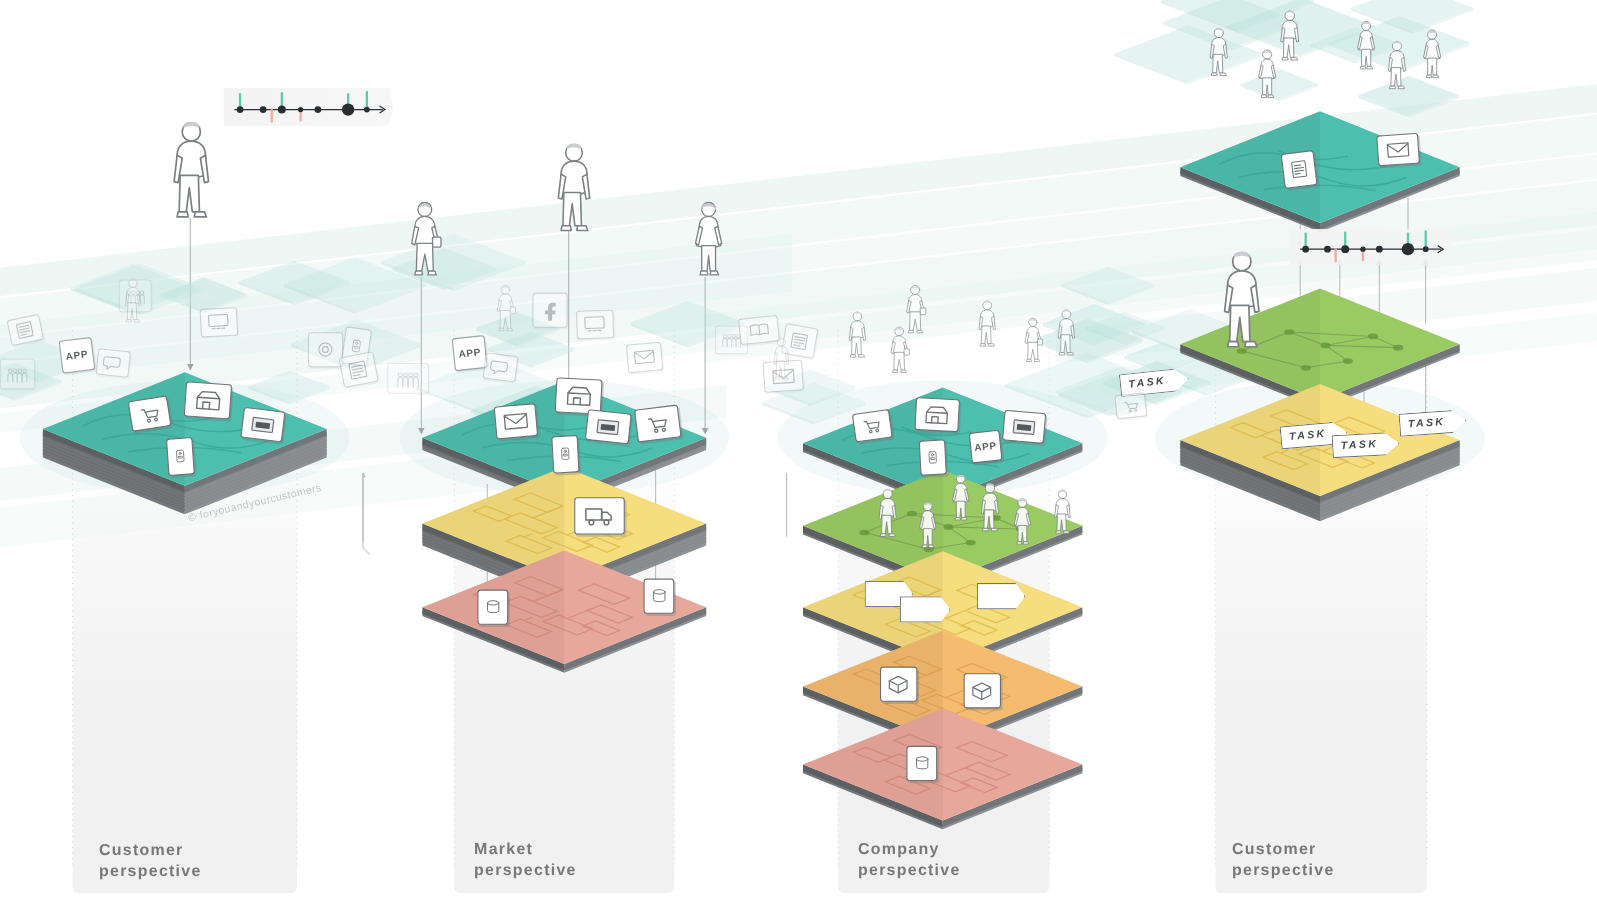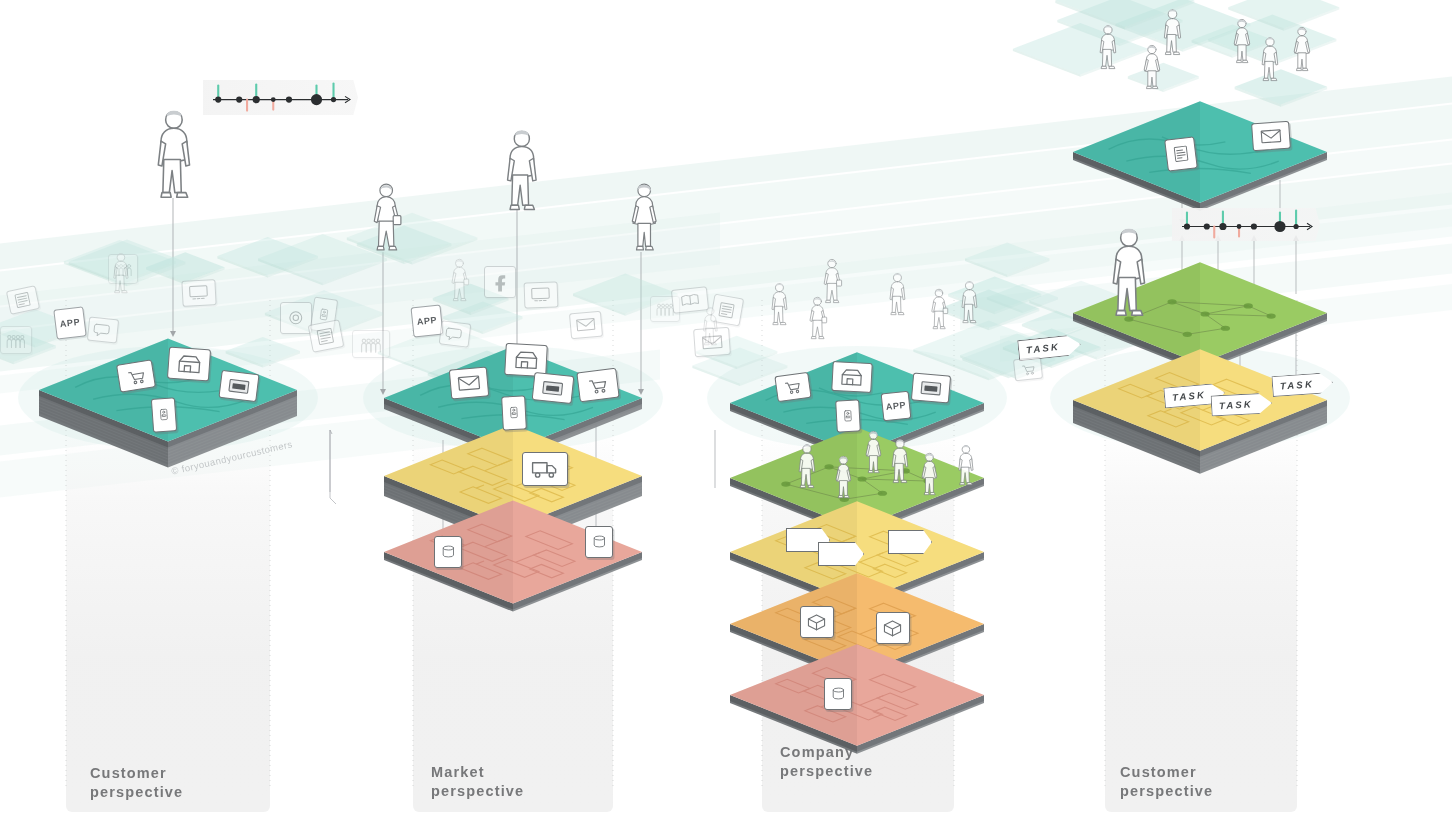--- a/index.html
+++ b/index.html
@@ -122,21 +122,21 @@
     </div>
 
   <div id="plinths" style="position:absolute;left:0;top:0;width:1434px;height:816px;">
       <div class="plinth" style="left:66px;top:430px;width:204px;height:382px;"></div>
       <div class="plinth-label" style="left:90px;top:764px;">Customer
 perspective</div>
       <div class="plinth" style="left:413px;top:430px;width:200px;height:382px;"></div>
       <div class="plinth-label" style="left:431px;top:763px;">Market
 perspective</div>
       <div class="plinth" style="left:762px;top:430px;width:192px;height:382px;"></div>
-      <div class="plinth-label" style="left:780px;top:743px;">Company
+      <div class="plinth-label" style="left:780px;top:763px;">Company
 perspective</div>
       <div class="plinth" style="left:1105px;top:430px;width:192px;height:382px;"></div>
       <div class="plinth-label" style="left:1120px;top:763px;">Customer
 perspective</div>
     </div>
 
   <svg class="links" id="guides" width="1452" height="816">
       <defs>
         <marker id="arrow" markerWidth="8" markerHeight="8" refX="4" refY="4" orient="auto">
           <path d="M1 1 L7 4 L1 7 z" fill="#9a9ea1"></path>

